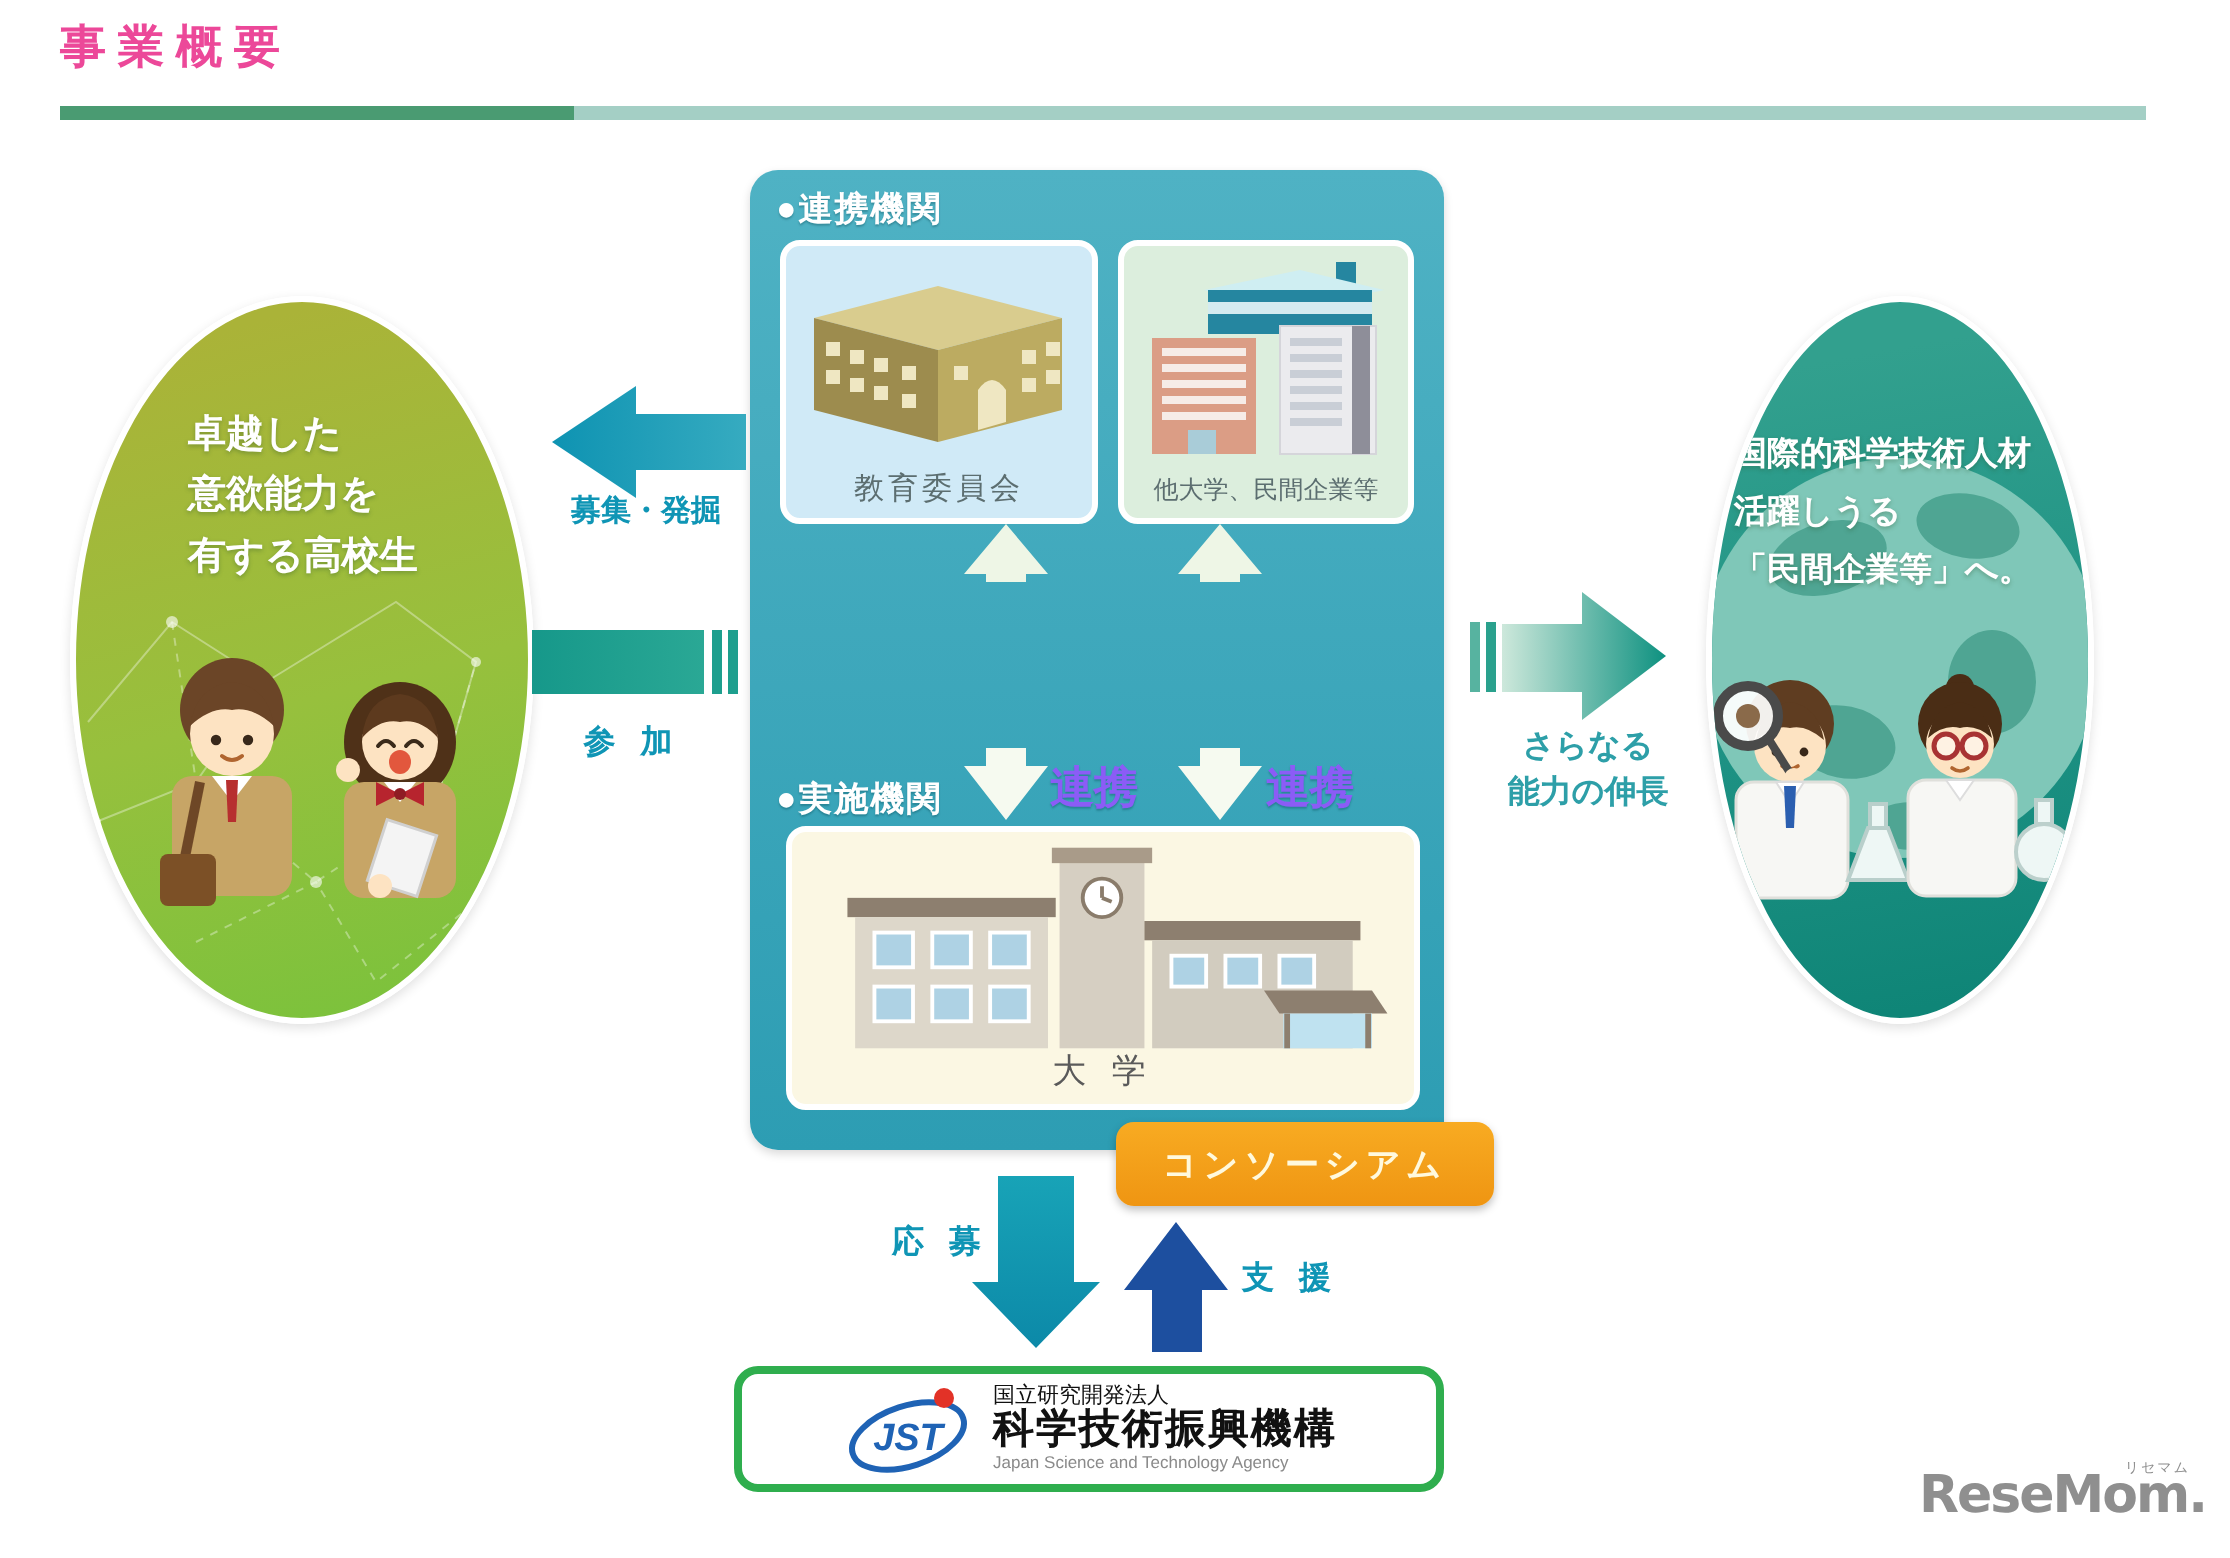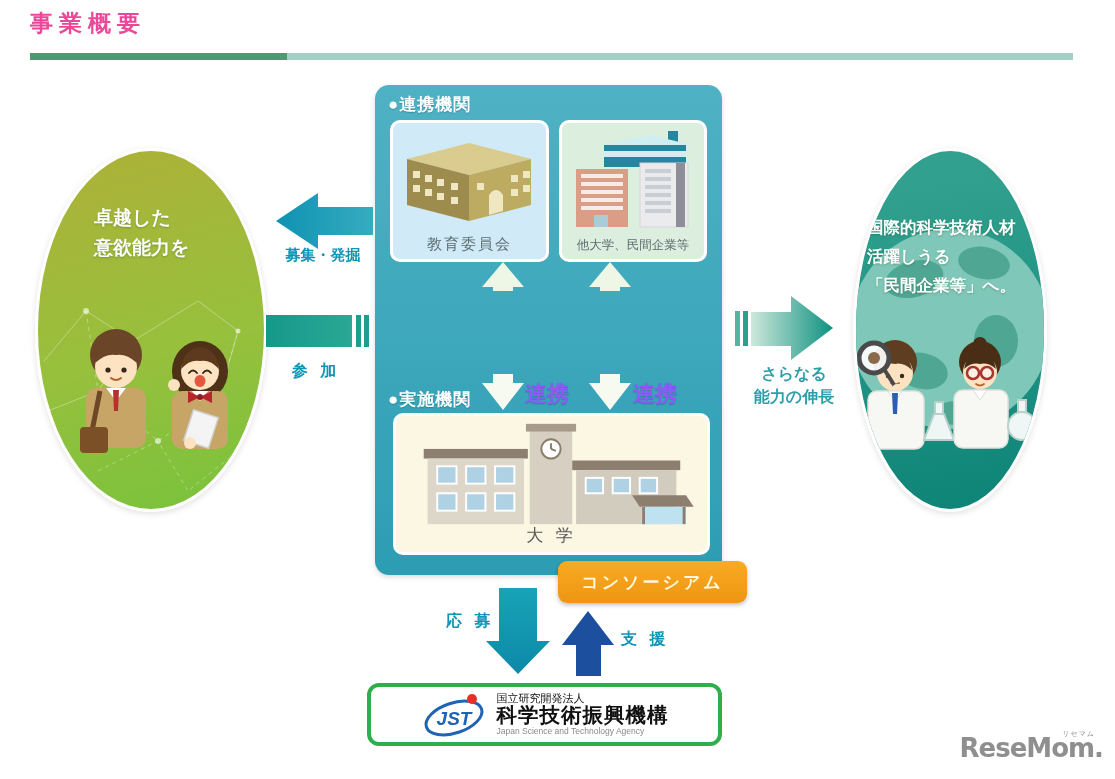--- a/index.html
+++ b/index.html
@@ -108,20 +108,21 @@
           <circle cx="95" cy="100" r="2.5"></circle>
           <circle cx="180" cy="160" r="3"></circle>
         <circle cx="200" cy="90" r="2.5"></circle>
           <circle cx="120" cy="200" r="3"></circle>
           <circle cx="10" cy="170" r="2.5"></circle>
       </g>
     </svg>
     <div class="oval-text">
       <div>卓越した</div>
       <div>意欲能力を</div>
+      <div>有する高校生</div>
     </div>
     <svg style="left:0;top:168px;" width="226" height="190" viewBox="0 0 226 190">
 
       <circle cx="78" cy="36" r="26" fill="#6b4527"></circle>
       <circle cx="78" cy="48" r="21" fill="#fde3c2"></circle>
       <path d="M57,44 Q60,24 78,22 Q96,24 99,44 Q88,34 78,36 Q68,34 57,44 Z" fill="#6b4527"></path>
       <circle cx="70" cy="51" r="2.6" fill="#38281a"></circle>
         <circle cx="86" cy="51" r="2.6" fill="#38281a"></circle>
       <path d="M73,59 Q78,63 83,59" stroke="#b0652f" stroke-width="2" fill="none" stroke-linecap="round"></path>
       <rect x="48" y="69" width="60" height="60" rx="10" fill="#c7a566"></rect>

